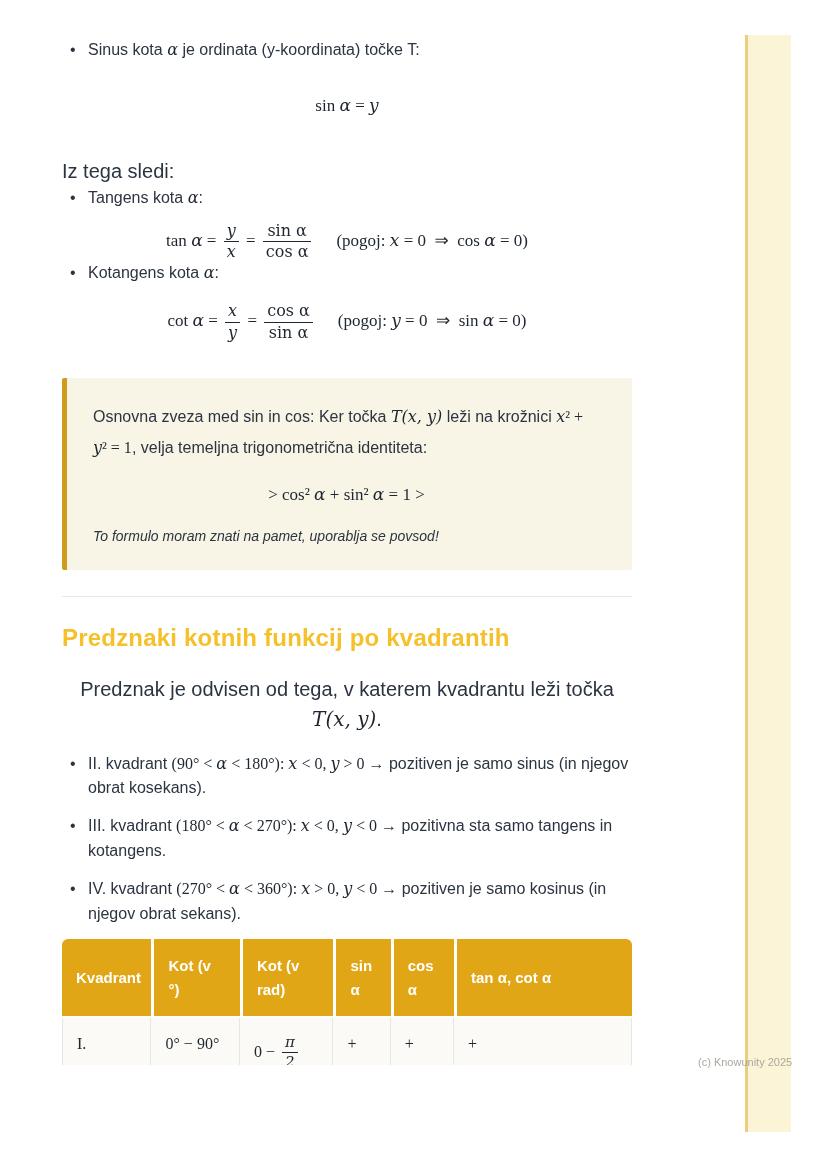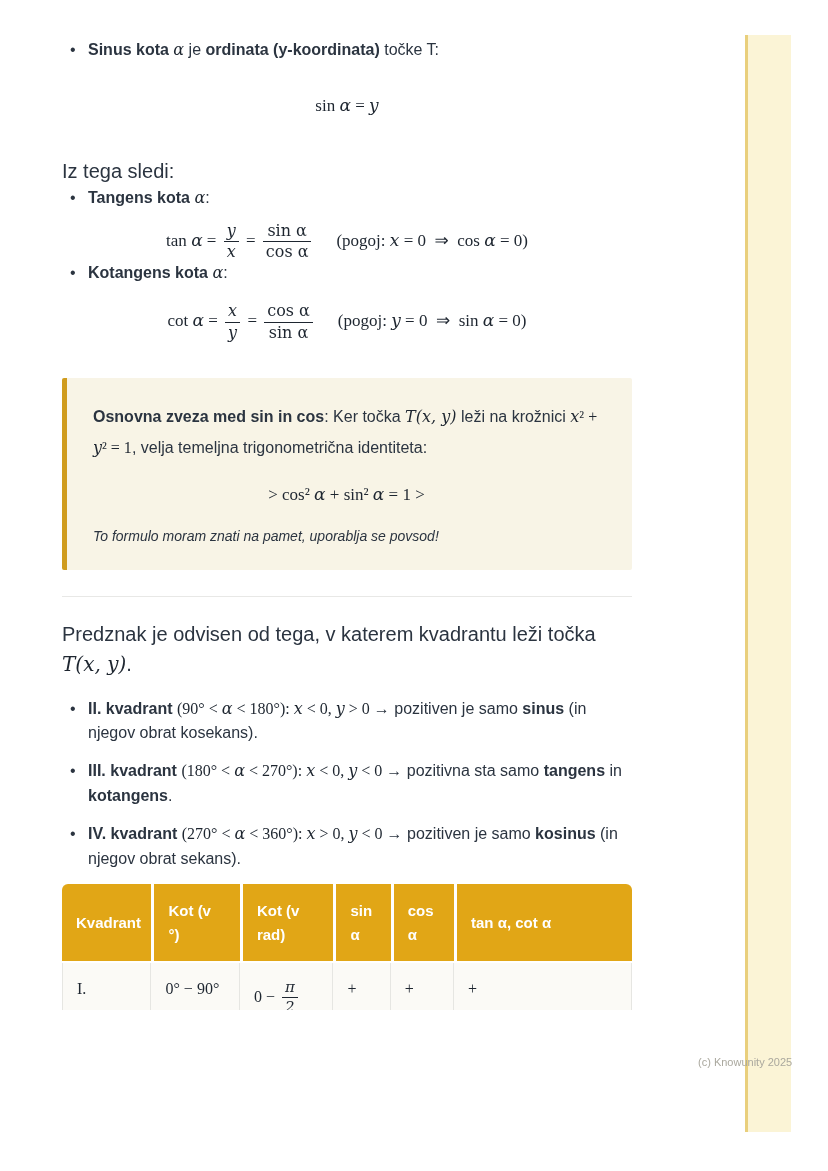--- a/index.html
+++ b/index.html
@@ -20,21 +20,21 @@
   .watermark {
     position:absolute; left:698px; top:1056px;
     font-size:11px; color:var(--watermark, #aaa89e);
     z-index:3; white-space:nowrap;
   }
   .content {
     position:absolute; left:62px; top:38px; width:570px;
   }
   
   .seg-n { }
-  .seg-b { font-weight:700;margin-top:37px; }
+  .seg-b { font-weight:400;margin-top:37px; }
   .seg-m { font-family:"DejaVu Serif", serif; font-style:italic; color:var(--math, #1e2630); }
   .seg-mr { font-family:Liberation Serif, serif; color:var(--math, #1e2630); }
   .seg-sp { display:inline-block; width:22px; }
   .frac {
     display:inline-flex; flex-direction:column; text-align:center;
     vertical-align:middle; margin:0 3px;
     font-family:"DejaVu Serif", serif; color:var(--math, #1e2630);
     font-size:0.94em; line-height:1.15;
   }
   .frac.it { font-style:italic; }
@@ -74,21 +74,21 @@
   .callout-note { margin:0; font-style:italic; font-size:14px; line-height:1.6; }
   .divider {
     border:none; border-top:1px solid var(--divider, #e8e8e6);
     margin:26px 0 0 0;
   }
   .heading {
     margin:27px 0 0 0;
     font-size:24px; font-weight:800; letter-spacing:0.2px;
     color:var(--heading, #f5c12a);
   }
-  .intro { margin-top:22px; }
+  .intro { margin-top:22px;text-align:center; }
   ul.quadrants { margin-top:18px; }
   ul.quadrants li { margin-bottom:13px; }
   
   .table-clip { margin-top:9px; height:126px; overflow:hidden; }
   table.qtable {
     width:100%; border-collapse:separate; border-spacing:0; table-layout:fixed;
   }
   .qtable th {
     background:var(--table-header-bg, #e1a616);
     color:var(--header-text, #ffffff);
@@ -139,20 +139,21 @@
   <div class="formula f-cot"><span class="seg-mr">cot </span><span class="seg-m">α</span><span class="seg-mr"> = </span><span class="frac it"><span class="num">x</span><span class="den">y</span></span><span class="seg-mr"> = </span><span class="frac"><span class="num">cos α</span><span class="den">sin α</span></span><span class="seg-sp"></span><span class="seg-mr">(pogoj: </span><span class="seg-m">y</span><span class="seg-mr"> = 0  ⇒  sin </span><span class="seg-m">α</span><span class="seg-mr"> = 0)</span></div>
 
   <aside class="callout">
     <p class="callout-line"><span class="seg-b">Osnovna zveza med sin in cos</span><span class="seg-n">: Ker točka </span><span class="seg-m">T(x, y)</span><span class="seg-n"> leži na krožnici </span><span class="seg-m">x</span><span class="seg-mr">² + </span><span class="seg-m">y</span><span class="seg-mr">² = 1</span><span class="seg-n">, velja temeljna trigonometrična identiteta:</span></p>
     <div class="formula callout-formula"><span class="seg-mr">&gt; cos² </span><span class="seg-m">α</span><span class="seg-mr"> + sin² </span><span class="seg-m">α</span><span class="seg-mr"> = 1 &gt;</span></div>
     <p class="callout-note">To formulo moram znati na pamet, uporablja se povsod!</p>
   </aside>
 
   <hr class="divider">
 
+  <h2 class="heading">Predznaki kotnih funkcij po kvadrantih</h2>
 
   <p class="para intro"><span class="seg-n">Predznak je odvisen od tega, v katerem kvadrantu leži točka </span><span class="seg-m">T(x, y)</span><span class="seg-n">.</span></p>
 
   <ul class="bullets quadrants">
     <li><span class="seg-b">II. kvadrant </span><span class="seg-mr">(90° &lt; </span><span class="seg-m">α</span><span class="seg-mr"> &lt; 180°): </span><span class="seg-m">x</span><span class="seg-mr"> &lt; 0, </span><span class="seg-m">y</span><span class="seg-mr"> &gt; 0 </span><span class="seg-n">→ pozitiven je samo </span><span class="seg-b">sinus</span><span class="seg-n"> (in njegov obrat kosekans).</span></li>
     <li><span class="seg-b">III. kvadrant </span><span class="seg-mr">(180° &lt; </span><span class="seg-m">α</span><span class="seg-mr"> &lt; 270°): </span><span class="seg-m">x</span><span class="seg-mr"> &lt; 0, </span><span class="seg-m">y</span><span class="seg-mr"> &lt; 0 </span><span class="seg-n">→ pozitivna sta samo </span><span class="seg-b">tangens</span><span class="seg-n"> in </span><span class="seg-b">kotangens</span><span class="seg-n">.</span></li>
     <li><span class="seg-b">IV. kvadrant </span><span class="seg-mr">(270° &lt; </span><span class="seg-m">α</span><span class="seg-mr"> &lt; 360°): </span><span class="seg-m">x</span><span class="seg-mr"> &gt; 0, </span><span class="seg-m">y</span><span class="seg-mr"> &lt; 0 </span><span class="seg-n">→ pozitiven je samo </span><span class="seg-b">kosinus</span><span class="seg-n"> (in njegov obrat sekans).</span></li>
   </ul>
 
   <div class="table-clip">

